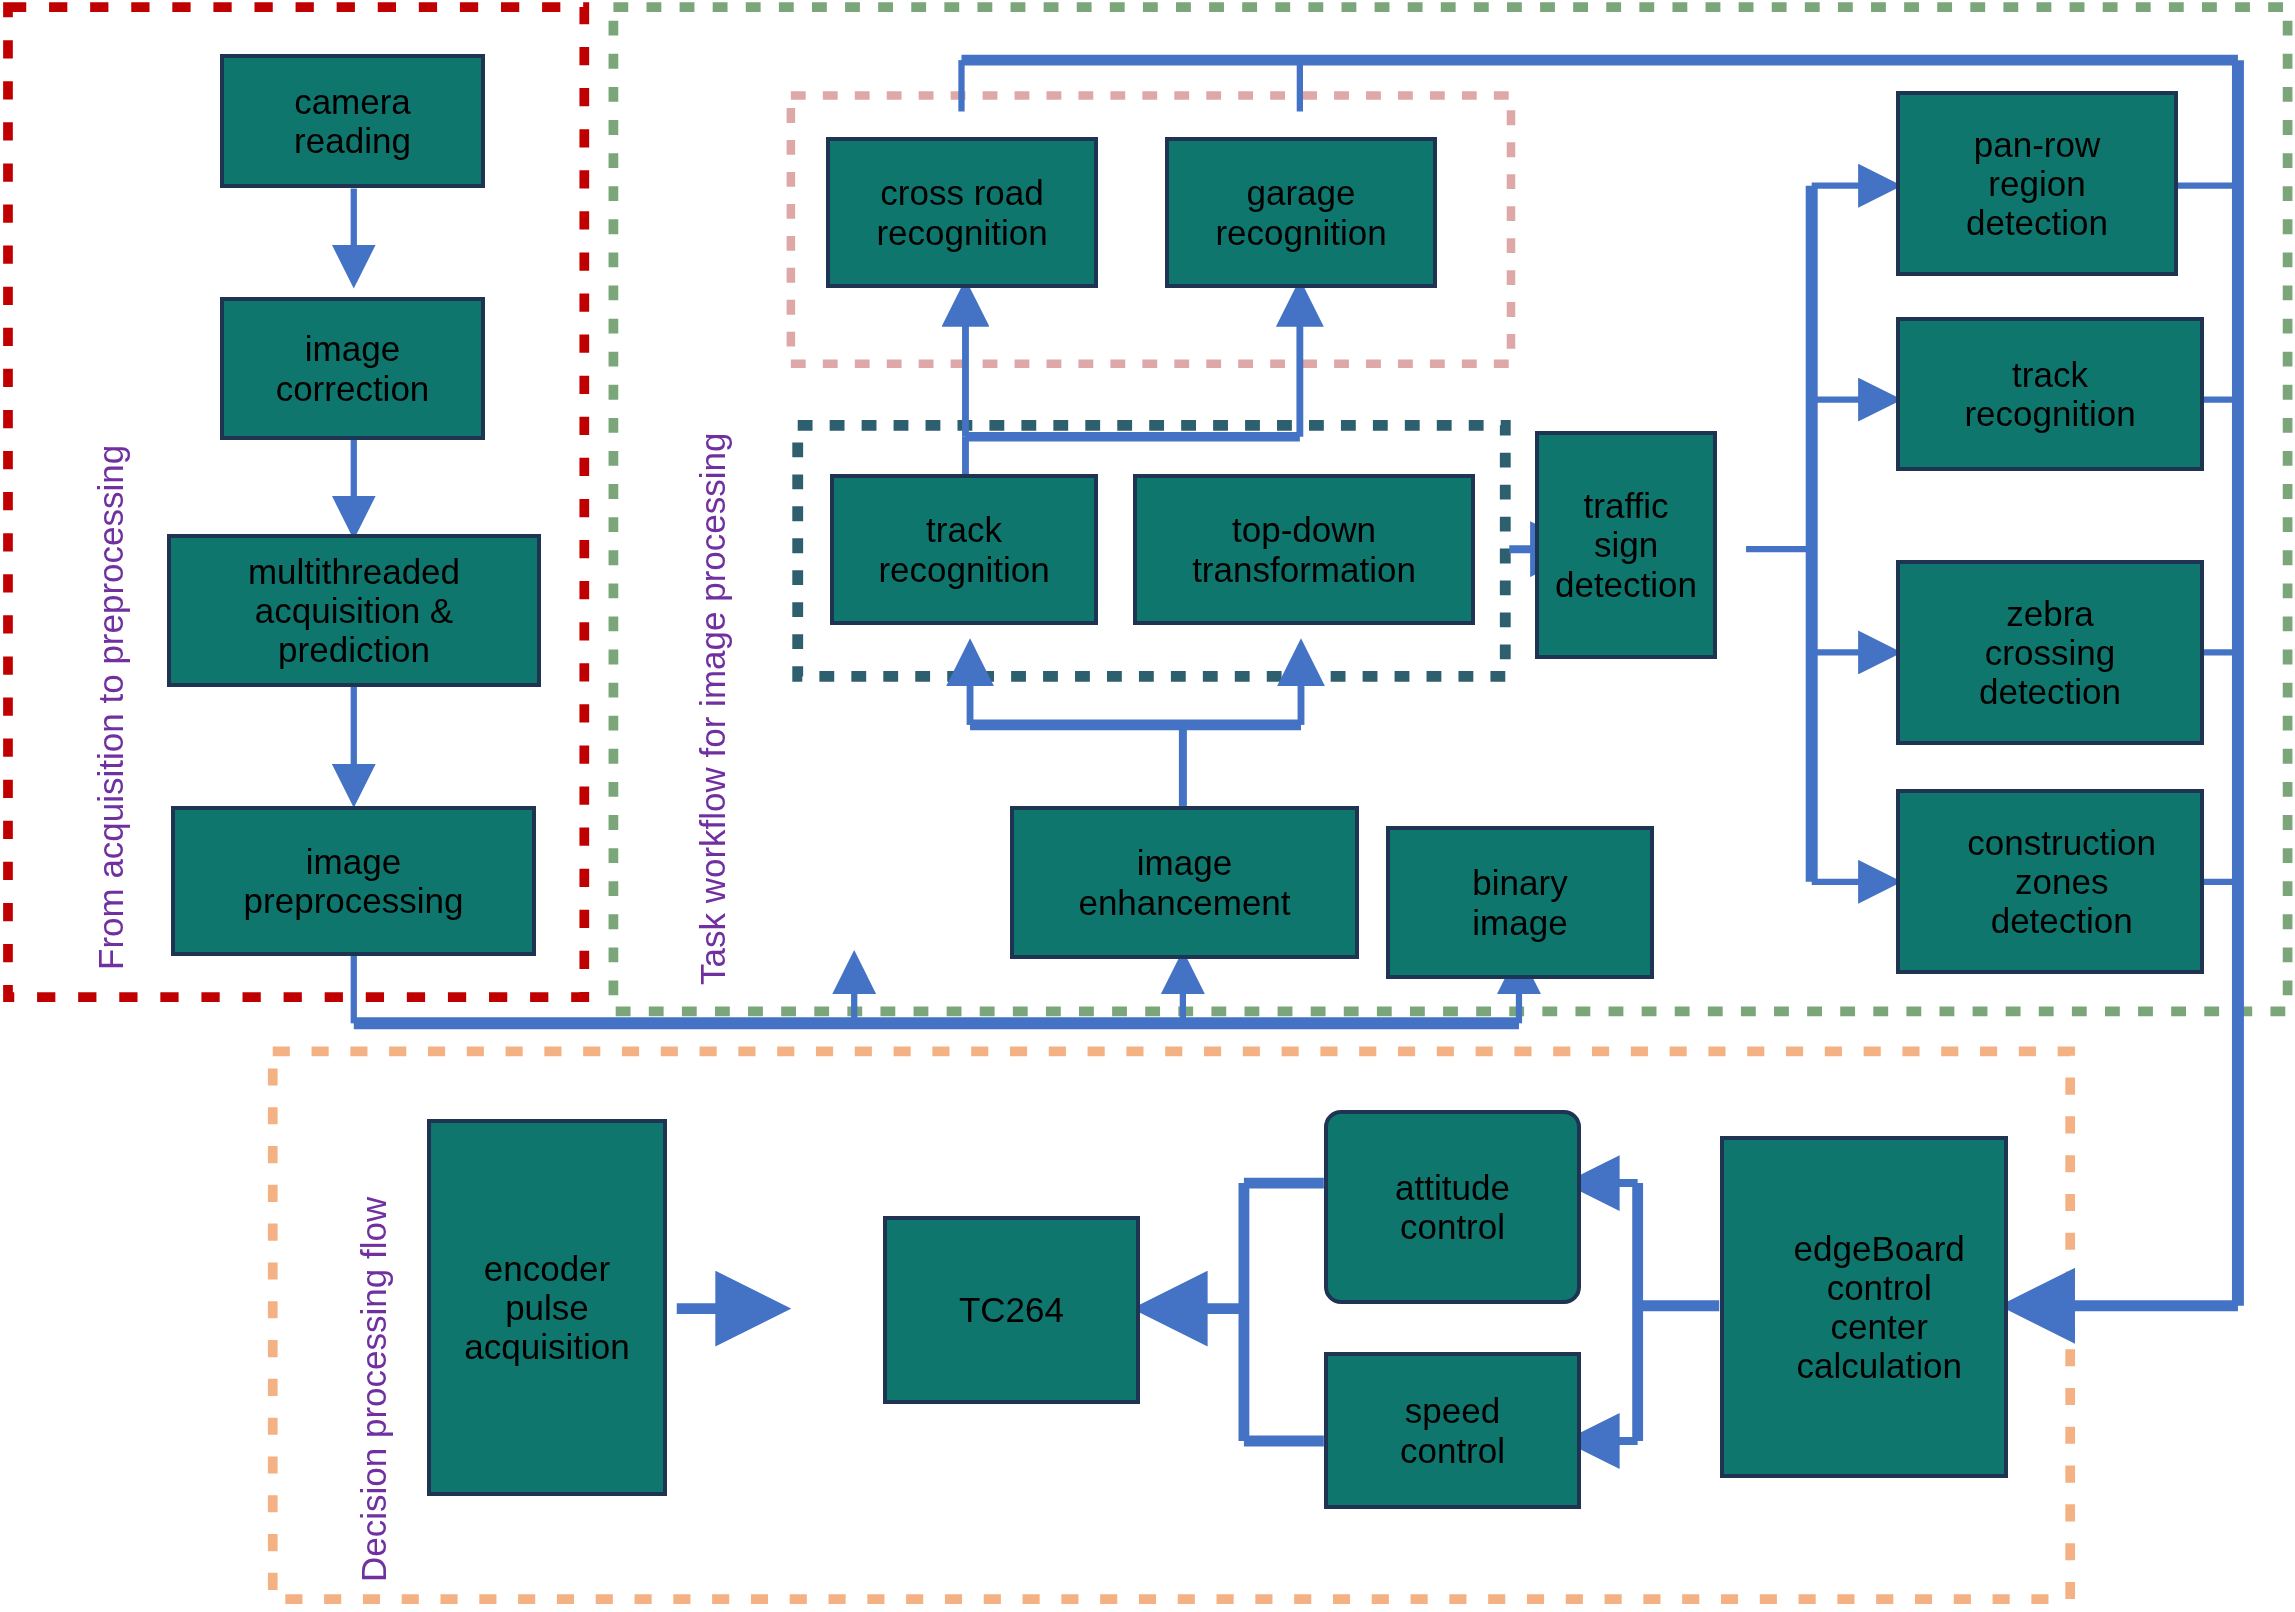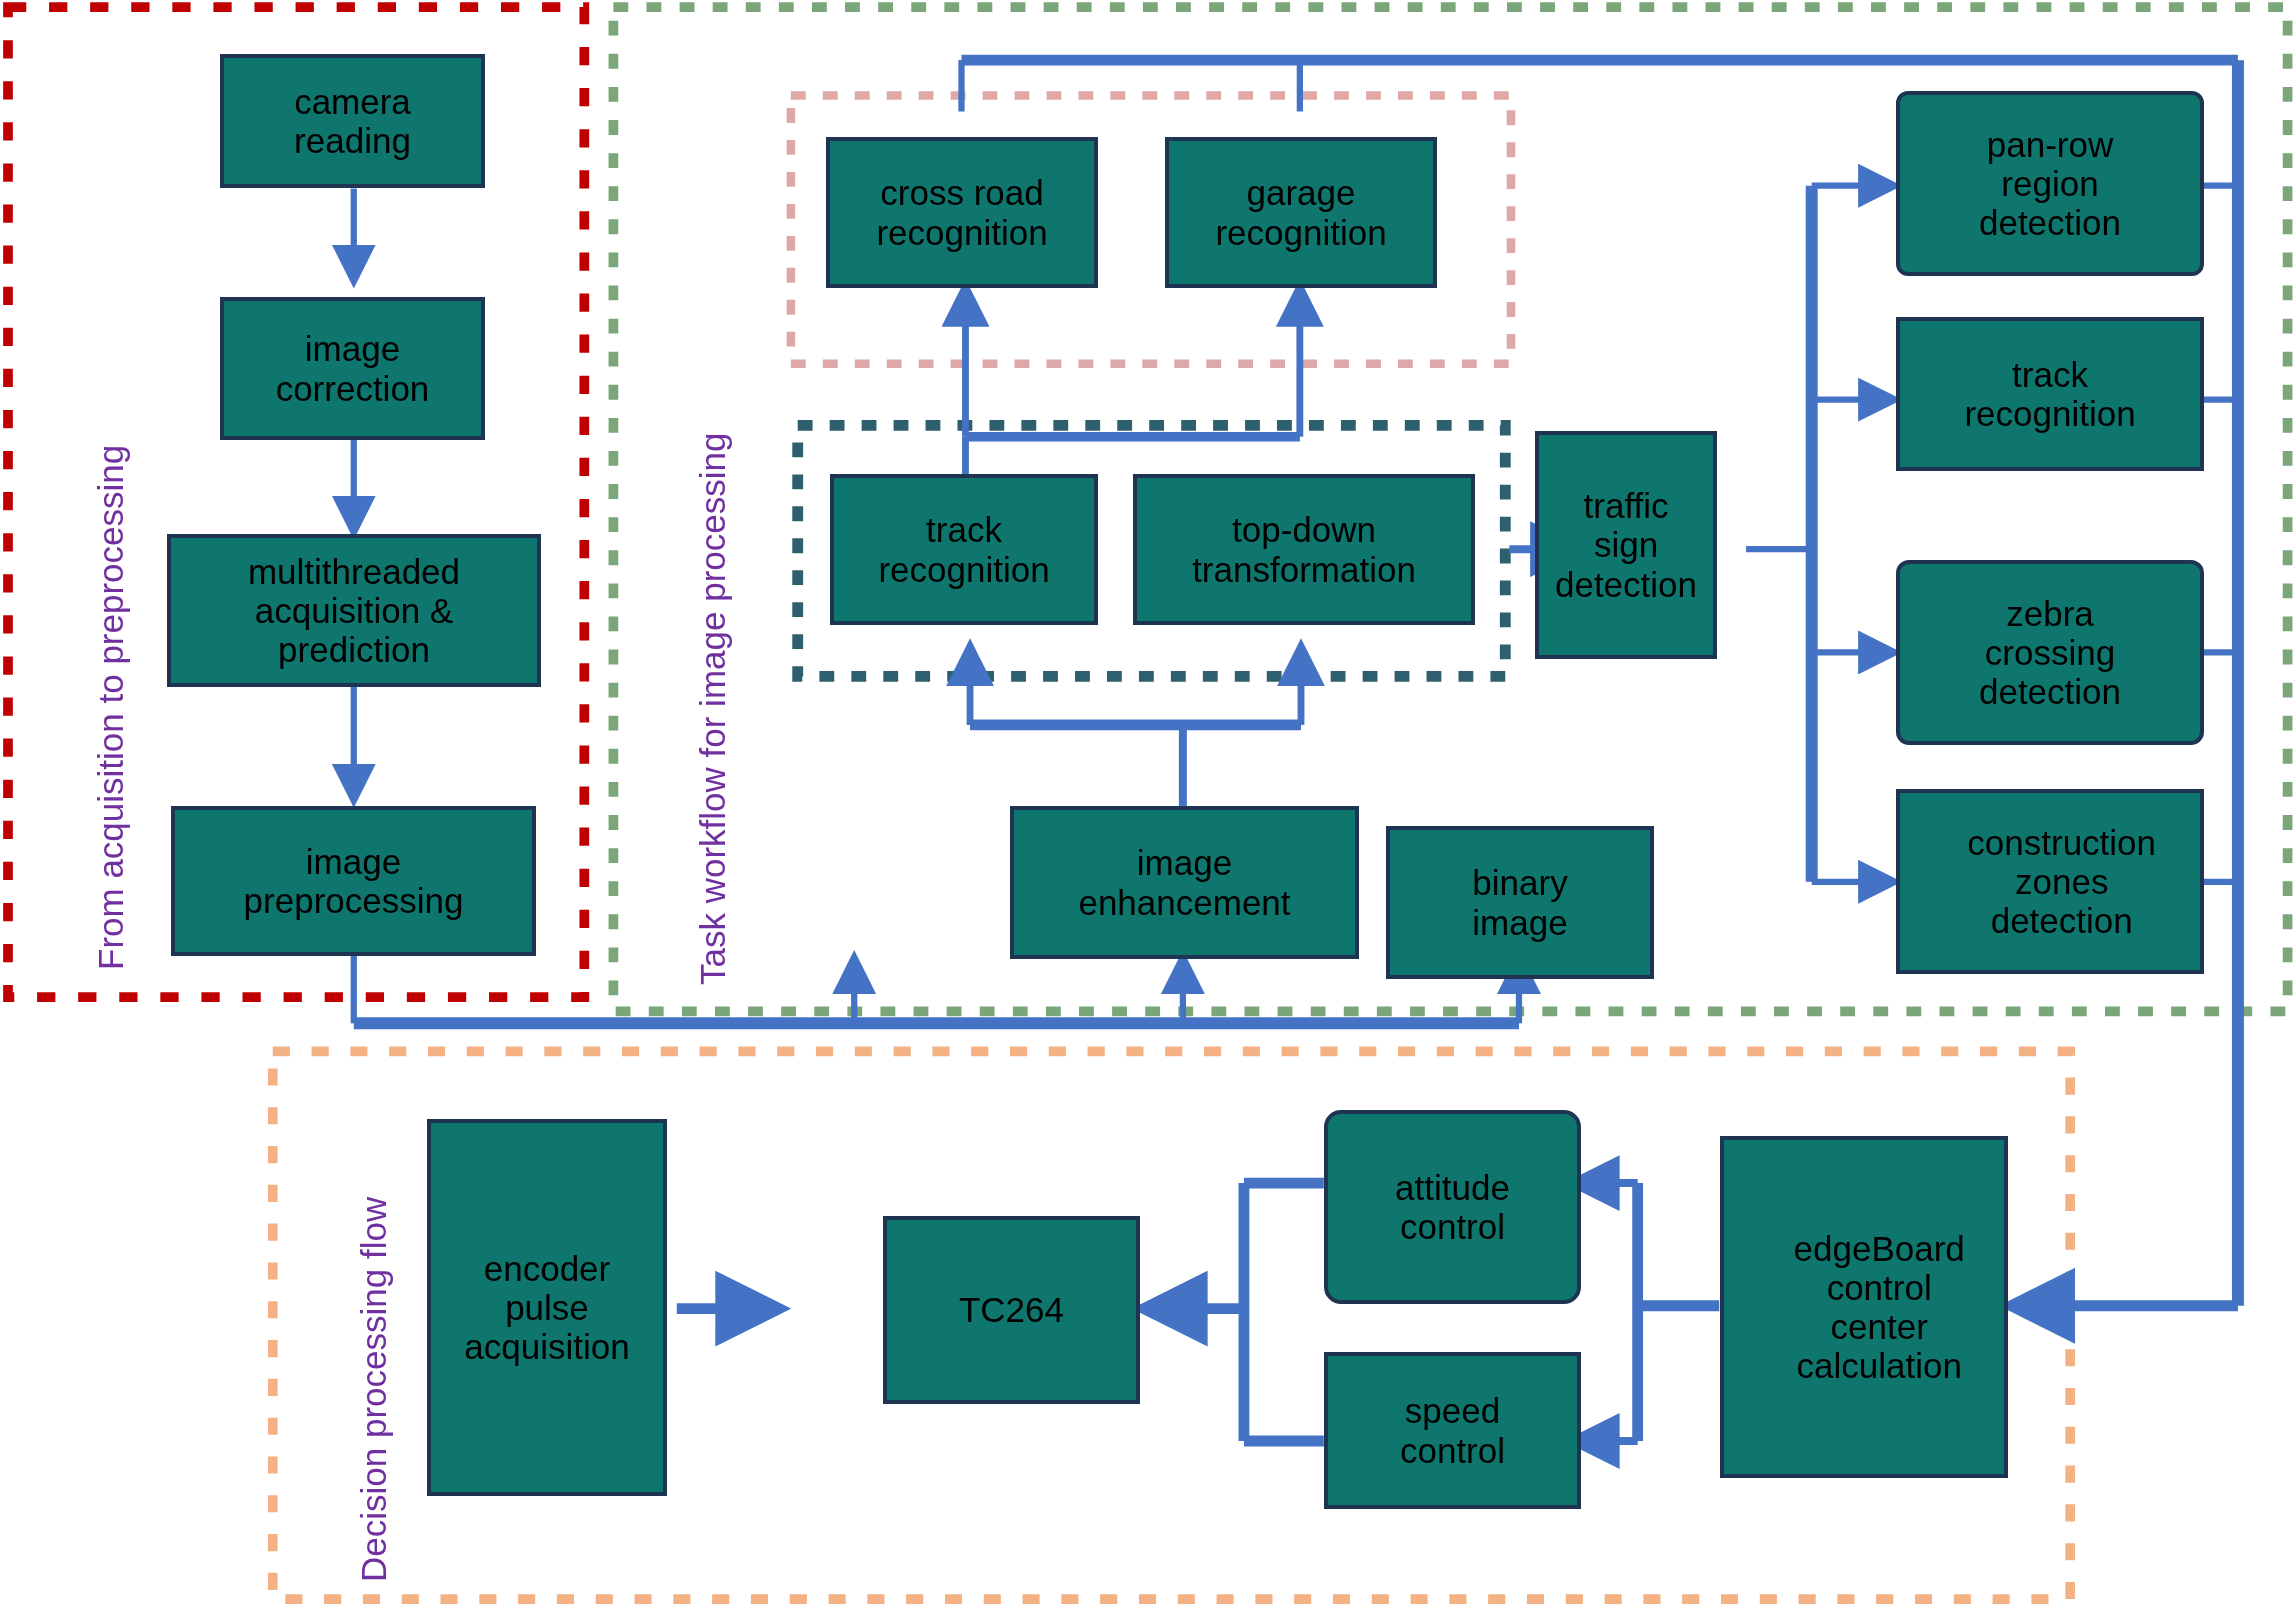--- a/index.html
+++ b/index.html
@@ -155,29 +155,29 @@
 
 
   <div class="node" style="left:1010px; top:806px; width:349px; height:153px;">
     <span>image<br>enhancement</span>
   </div>
 
   <div class="node" style="left:1386px; top:826px; width:268px; height:153px;">
     <span>binary<br>image</span>
   </div>
 
-  <div class="node" style="left:1896px; top:91px; width:308px; height:185px;border-radius:12px;">
+  <div class="node" style="left:1896px; top:91px; width:282px; height:185px;">
     <span>pan-row<br>region<br>detection</span>
   </div>
 
   <div class="node" style="left:1896px; top:317px; width:308px; height:154px;">
     <span>track<br>recognition</span>
   </div>
 
-  <div class="node" style="left:1896px; top:560px; width:308px; height:185px;border-radius:13px;">
+  <div class="node" style="left:1896px; top:560px; width:308px; height:185px;">
     <span>zebra<br>crossing<br>detection</span>
   </div>
 
   <div class="node" style="left:1896px; top:789px; width:308px; height:185px;padding-left:28px;">
     <span>construction<br>zones<br>detection</span>
   </div>
 
   <div class="node" style="left:427px; top:1119px; width:240px; height:377px;">
     <span>encoder<br>pulse<br>acquisition</span>
   </div>

